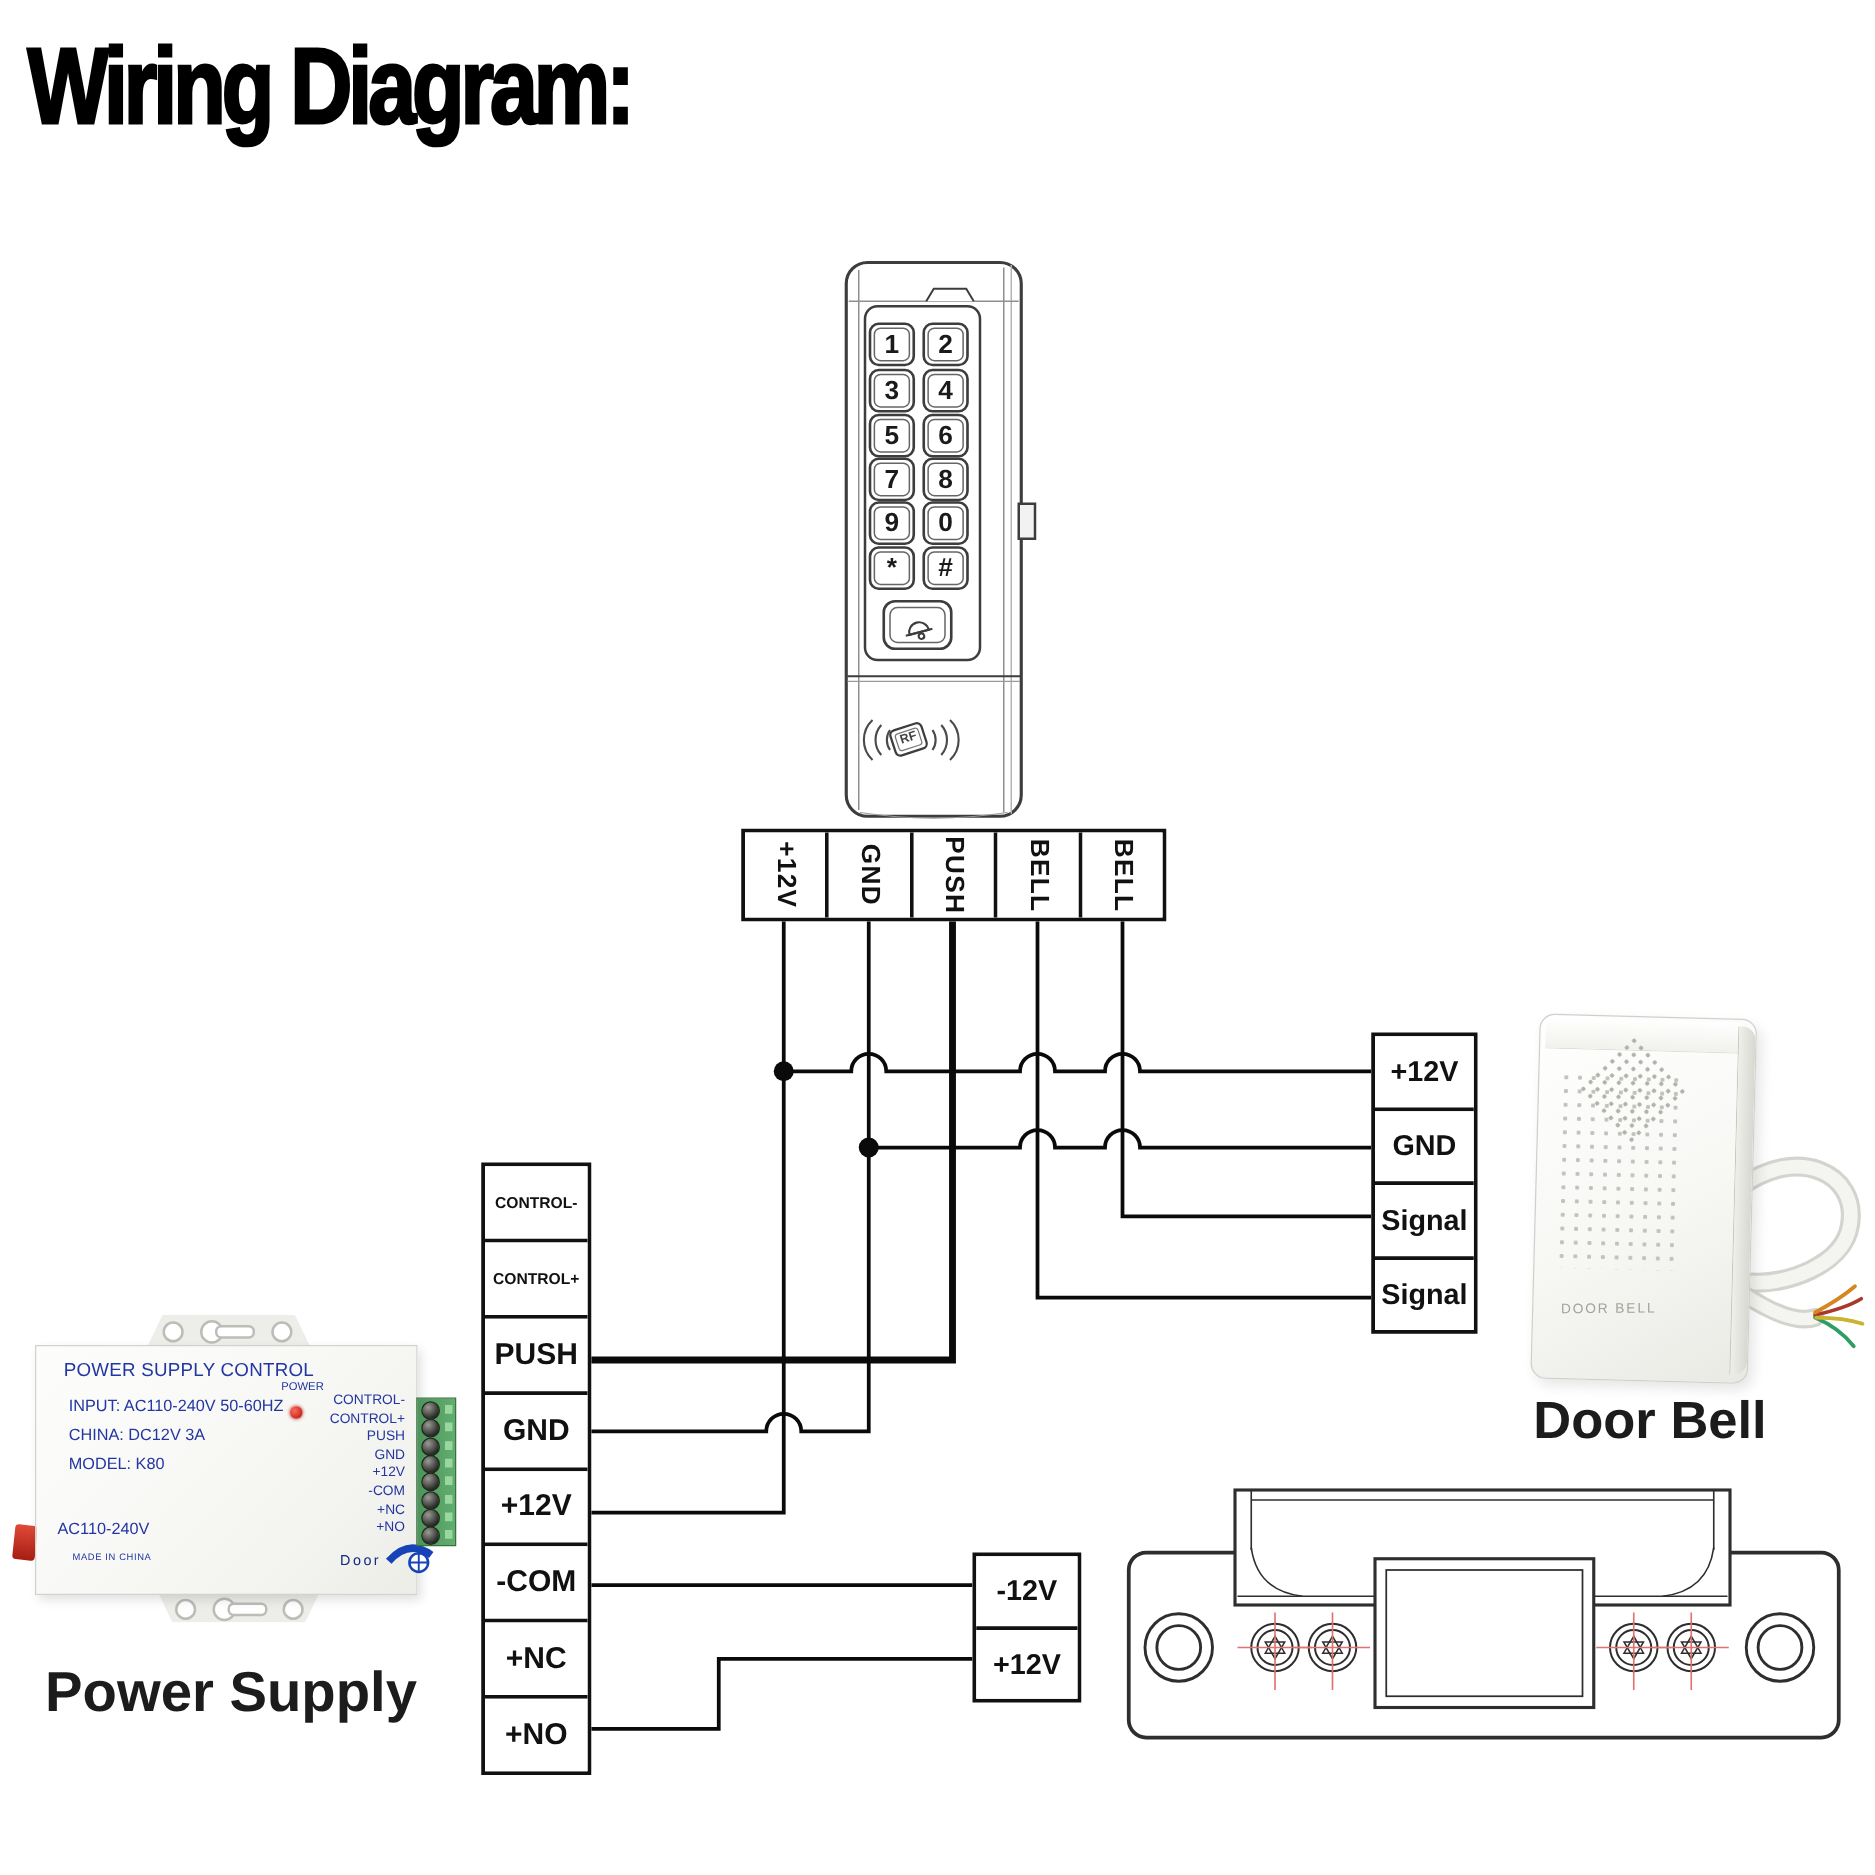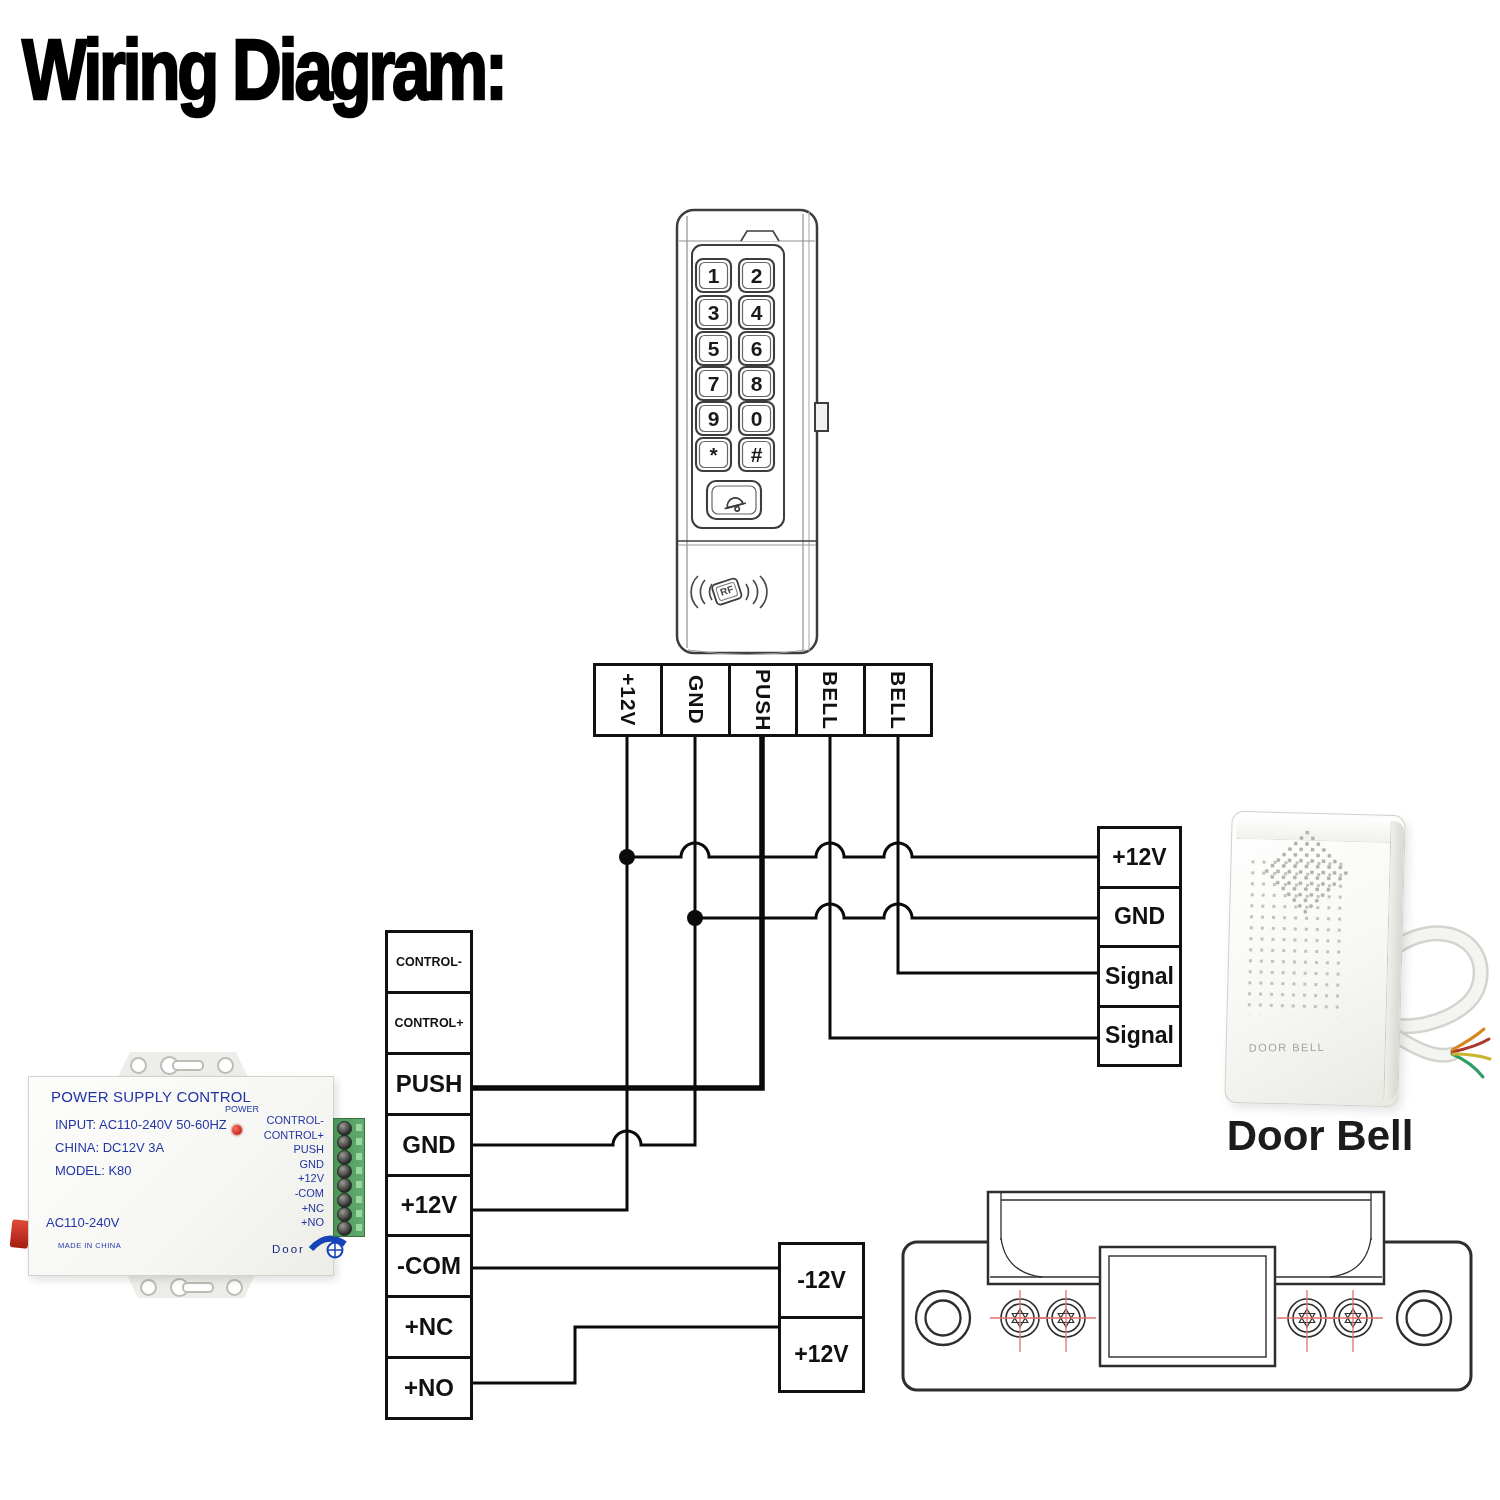--- a/index.html
+++ b/index.html
@@ -28,21 +28,21 @@
   
   #strip{left:385px;top:930px;width:88px;height:490px;flex-direction:column;}
   #strip .cell{border-bottom:3px solid #111;font-size:24px;}
   #strip .cell:last-child{border-bottom:none;}
   #strip .cell.small{font-size:12.5px;}
   
   #bell-terms{left:1097px;top:826px;width:85px;height:241px;flex-direction:column;}
   #bell-terms .cell{border-bottom:3px solid #111;font-size:23px;}
   #bell-terms .cell:last-child{border-bottom:none;}
   
-  #lock-terms{left:778px;top:1242px;width:87px;height:151px;flex-direction:column;}
+  #lock-terms{left:778px;top:1242px;width:87px;height:120px;flex-direction:column;}
   #lock-terms .cell{border-bottom:3px solid #111;font-size:23px;}
   #lock-terms .cell:last-child{border-bottom:none;}
   
   .key{width:35px;height:33px;line-height:33px;text-align:center;font-size:21px;
        font-weight:700;color:#1a1a1a;}
   #rf-text{left:714px;top:581px;width:26px;height:20px;line-height:20px;text-align:center;
            font-size:10px;font-weight:700;color:#444;transform:rotate(-18deg);}
   
   #psu-tab-top{left:118px;top:1052px;width:130px;height:25px;background:#edede9;
     clip-path:polygon(12px 0,118px 0,130px 25px,0 25px);}
@@ -221,20 +221,21 @@
           <path d="M 990 1318 H 1050 M 1020 1290 V 1352"></path>
           <path d="M 1036 1318 H 1096 M 1066 1290 V 1352"></path>
           <path d="M 1277 1318 H 1337 M 1307 1290 V 1352"></path>
           <path d="M 1323 1318 H 1383 M 1353 1290 V 1352"></path>
         </g>
       </g>
     </g>
   </svg>
 
   <div class="abs" id="title">Wiring Diagram:</div>
+  <div class="abs heading" id="ps-label">Power Supply</div>
   <div class="abs heading" id="bell-label">Door Bell</div>
 
   <div>
     <div class="abs key" style="left:696px;top:259px">1</div>
     <div class="abs key" style="left:739px;top:259px">2</div>
     <div class="abs key" style="left:696px;top:296px">3</div>
     <div class="abs key" style="left:739px;top:296px">4</div>
     <div class="abs key" style="left:696px;top:332px">5</div>
     <div class="abs key" style="left:739px;top:332px">6</div>
     <div class="abs key" style="left:696px;top:367px">7</div>

